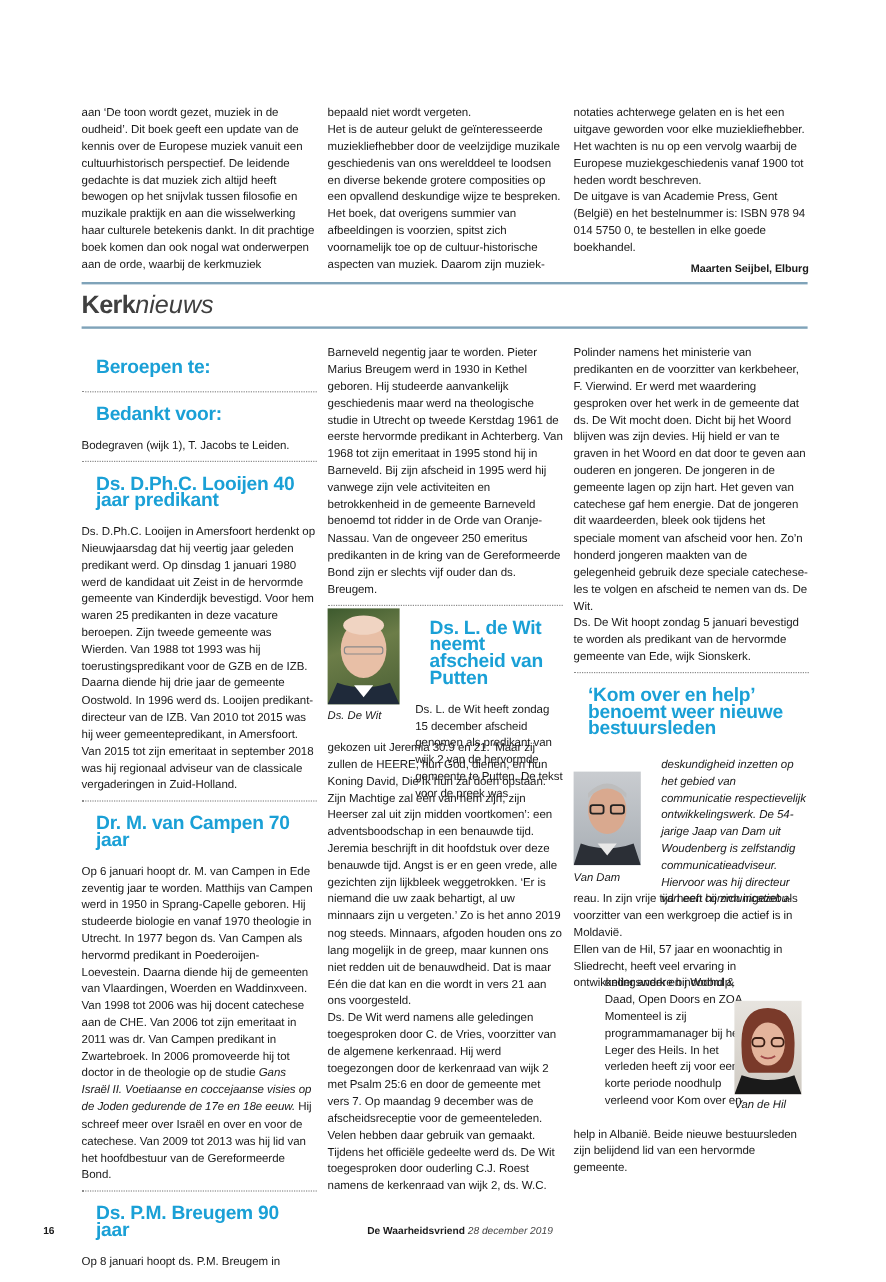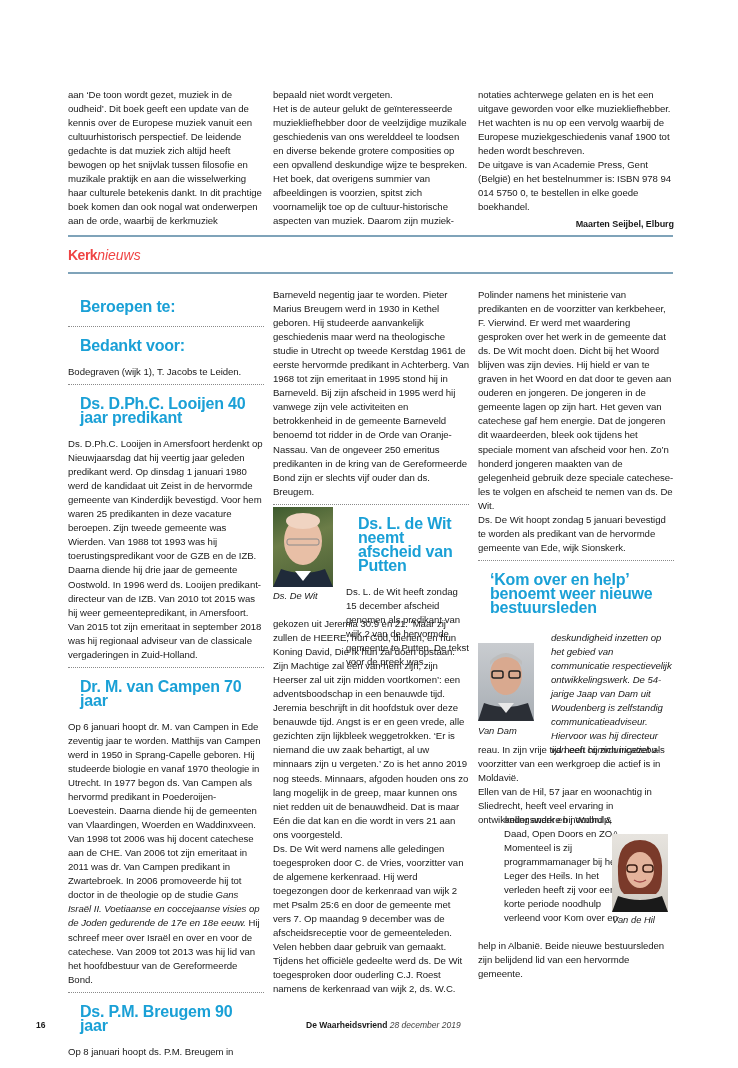--- a/index.html
+++ b/index.html
@@ -4,21 +4,21 @@
 <style>
   html, body { margin:0; padding:0; background:#ffffff; }
   body { width:738px; height:1068px; position:relative; overflow:hidden;
          font-family:"Liberation Sans", "DejaVu Sans", sans-serif; color:#1a1a1a; }
   .col { position:absolute; font-size:9.6px; line-height:14.05px; letter-spacing:-0.05px; }
   .c1 { left:68px; width:196px; }
   .c2 { left:273px; width:196px; }
   .c3 { left:478px; width:196px; }
   p { margin:0; }
   .rule { position:absolute; height:2px; background:#7fa3b9; }
-  .masthead { position:absolute; left:68px; top:242px; font-size:14px; line-height:26px; color:#ef4444; }
+  .masthead { position:absolute; left:68px; top:242px; font-size:21px; line-height:26px; color:#404040; }
   .masthead b { font-weight:bold; letter-spacing:-0.5px; }
   .masthead i { font-weight:normal; font-style:italic; }
   h3 { margin:12px; font-size:16px; line-height:14px; color:#1aa0d6; font-weight:bold; letter-spacing:-0.2px; }
   .dots { border-top:1px dotted #8a8a8a; margin:5px 0 6px 0; height:0; }
   .sig { text-align:right; font-weight:bold; font-size:9px; margin-top:3px; }
   .photo { position:absolute; overflow:hidden; }
   .caption { position:absolute; font-style:italic; font-size:9.4px; }
   .footer-num { position:absolute; left:36px; top:1020px; font-size:8.5px; font-weight:bold; }
   .footer-title { position:absolute; left:306px; top:1020px; font-size:8.5px; }
   .footer-title b { font-weight:bold;margin-top:33px; }

